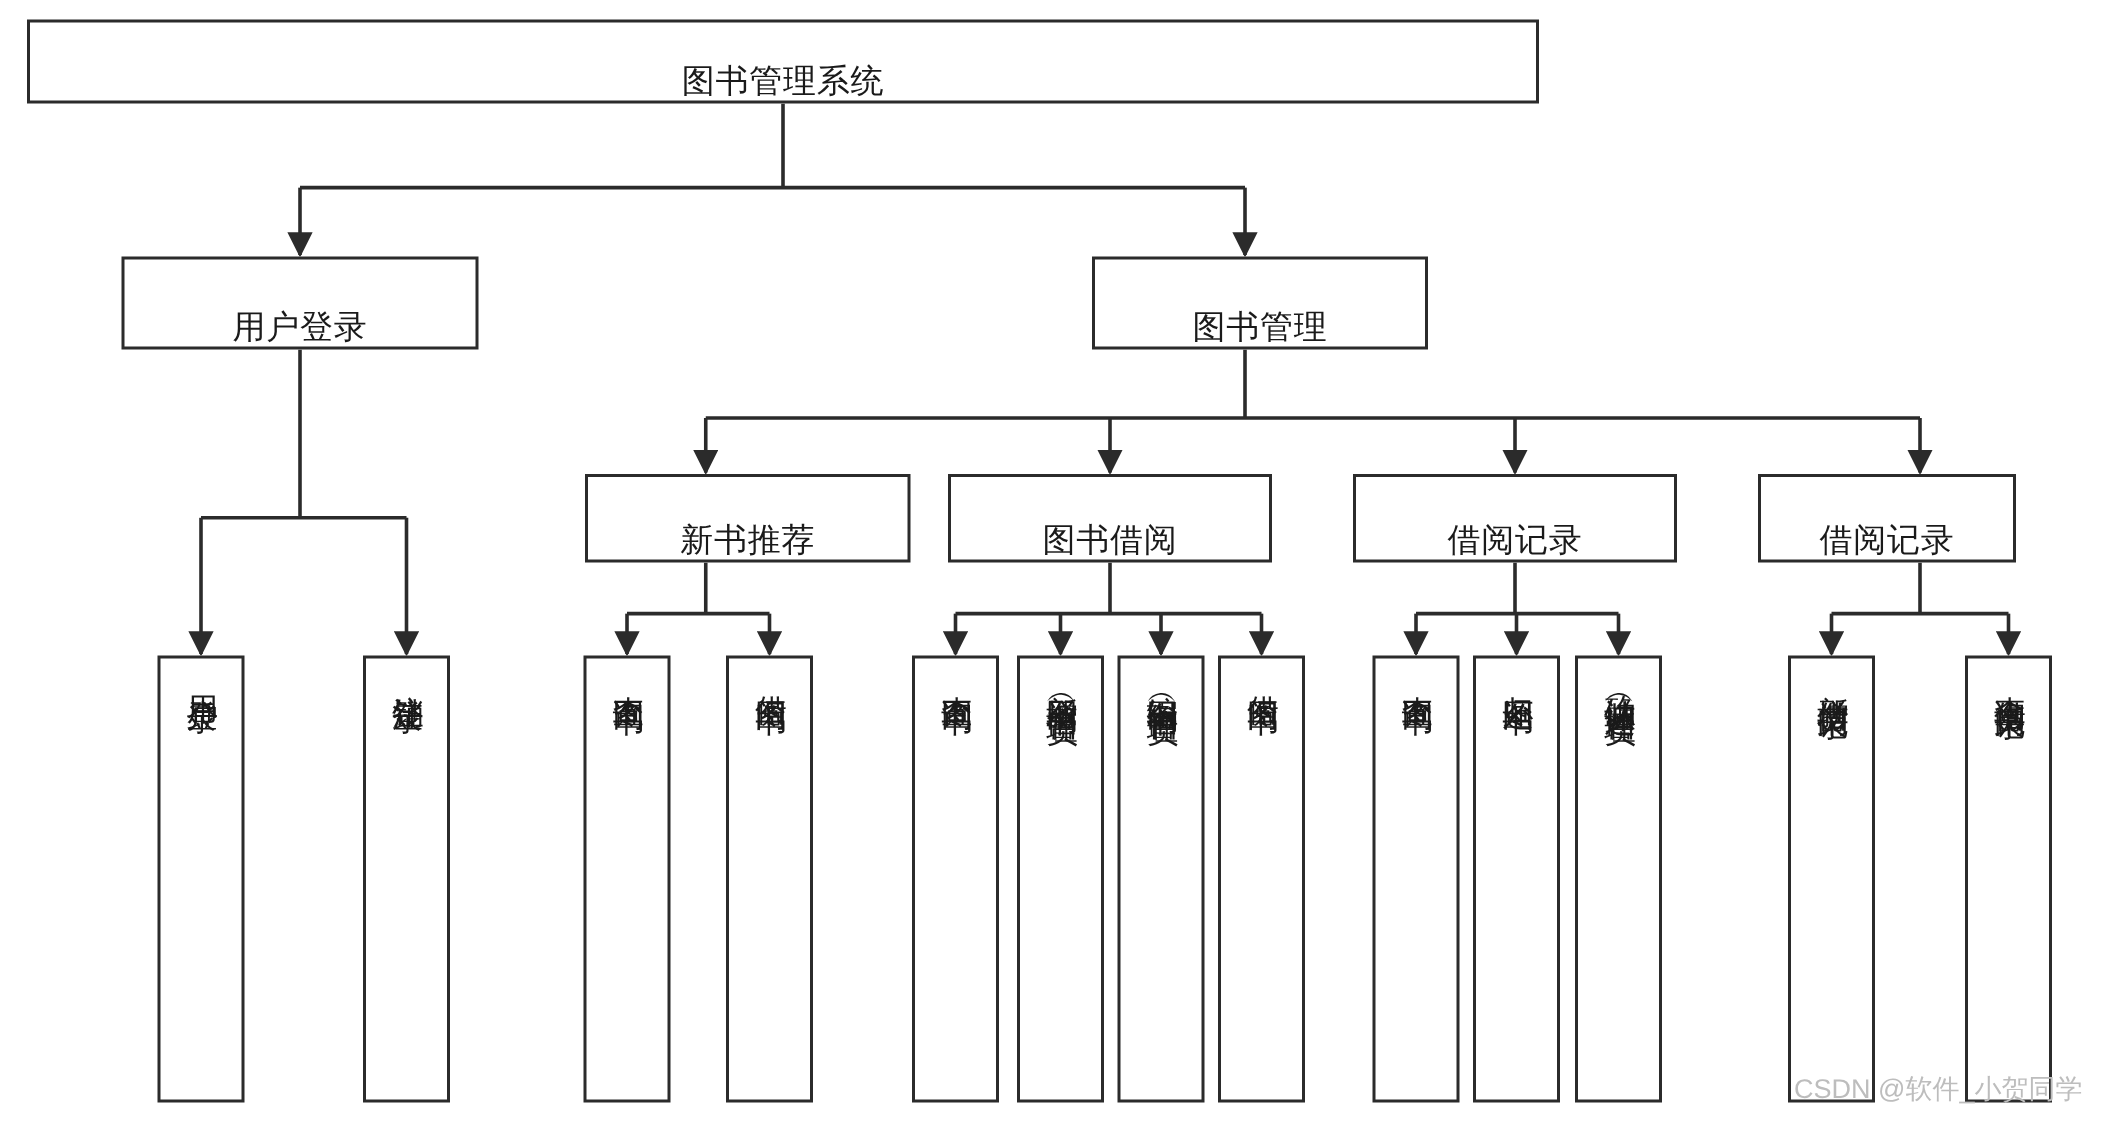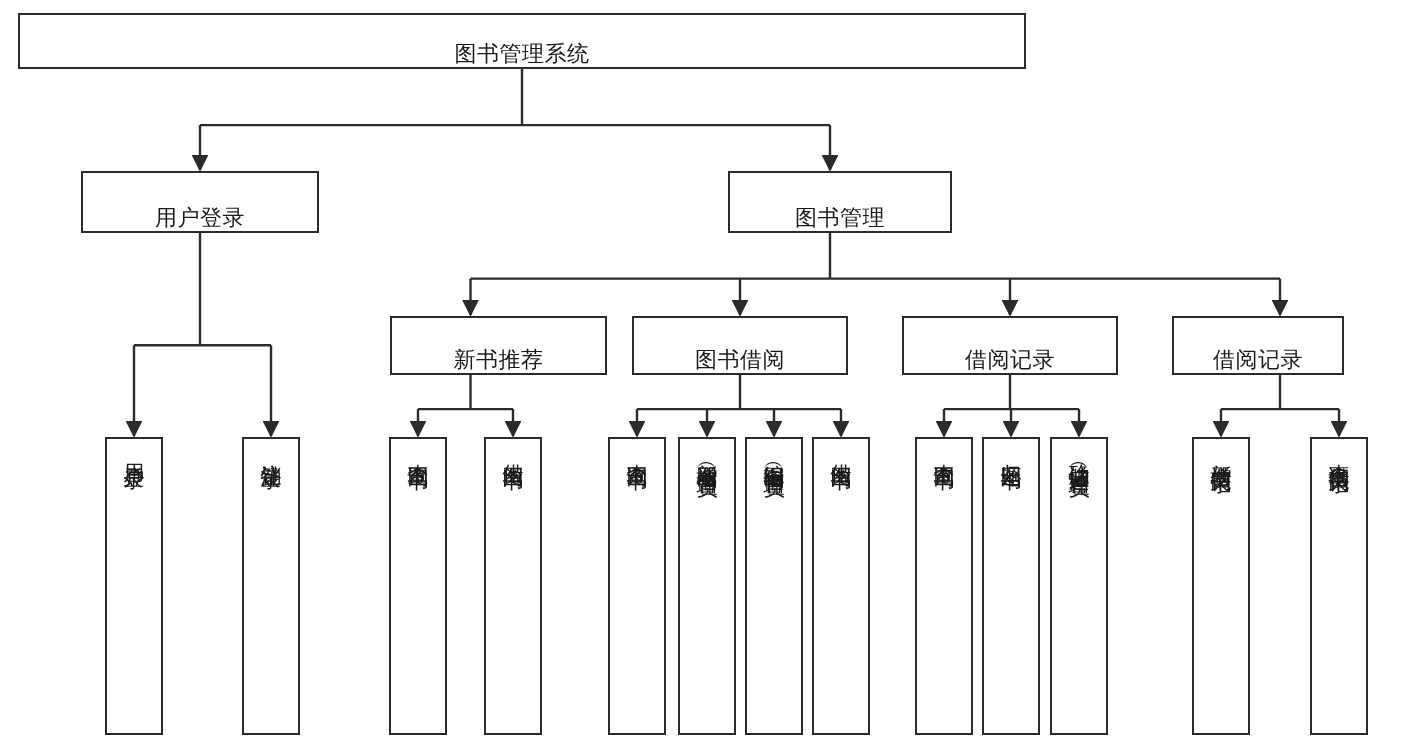--- a/index.html
+++ b/index.html
@@ -168,13 +168,14 @@
         <span class="node-label">确认归还（管理员）</span>
       </div>
       <div class="node vertical" style="left: 1192px; top: 437px; width: 58px; height: 298px;">
         <span class="node-label">新增借阅记录</span>
       </div>
       <div class="node vertical" style="left: 1310px; top: 437px; width: 58px; height: 298px;">
         <span class="node-label">查询借阅记录</span>
       </div>
     </div>
 
+  <div class="watermark" style="left: 1196px; top: 714px;">CSDN @软件_小贺同学</div>
 </div>
 
 </body></html>

